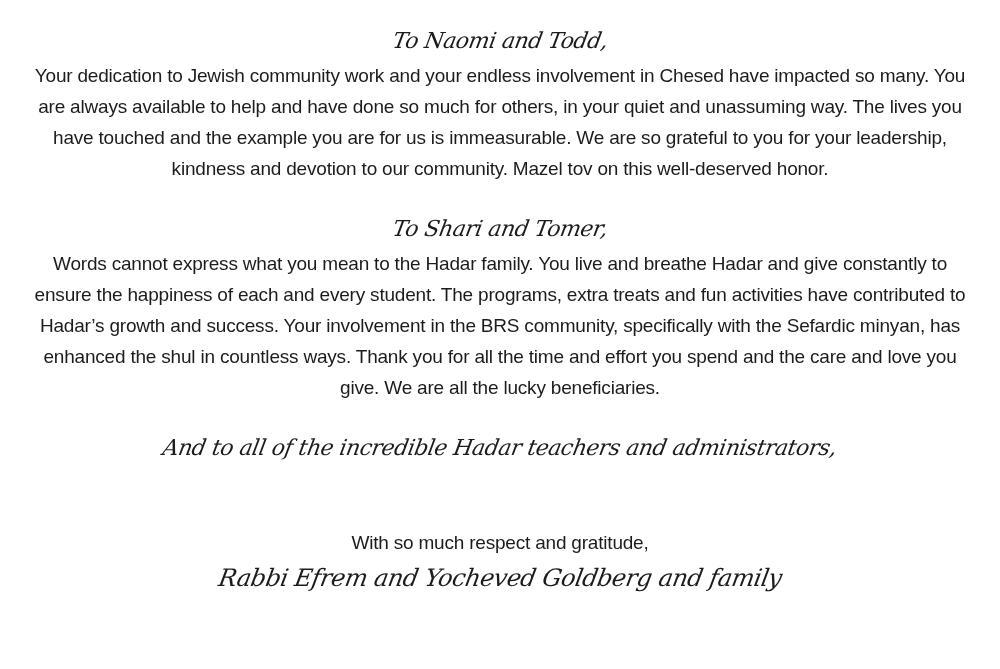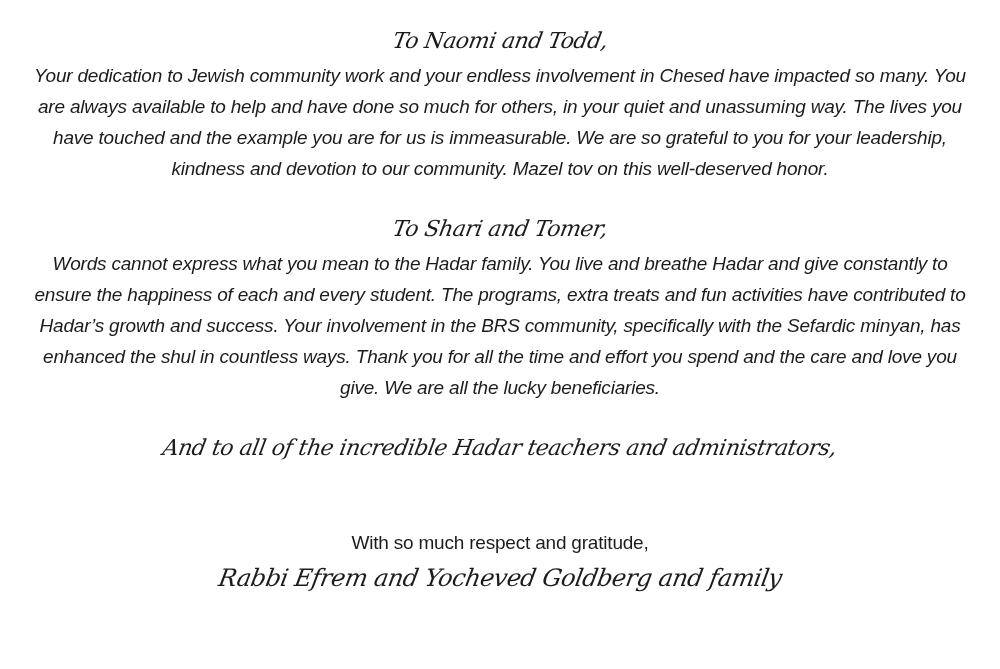--- a/index.html
+++ b/index.html
@@ -31,21 +31,20 @@
     font-size: 22px;
     line-height: 30px;
     margin-bottom: 4px;
   }
   .body-text {
     font-size: 19px;
     line-height: 31px;
     letter-spacing: -0.2px;
     max-width: 952px;
     margin: 0 auto;
-    font-style: italic;
   }
   .closing { margin-top: 64px; }
   .closing-line {
     font-size: 19px;
     line-height: 31px;
     letter-spacing: -0.2px;
   }
   .signature {
     font-size: 24px;
     line-height: 36px;

